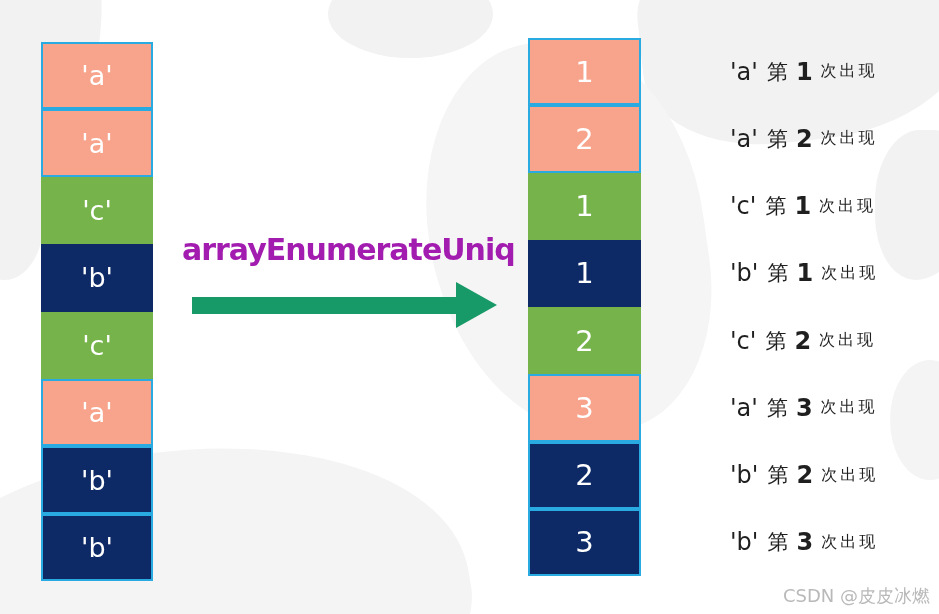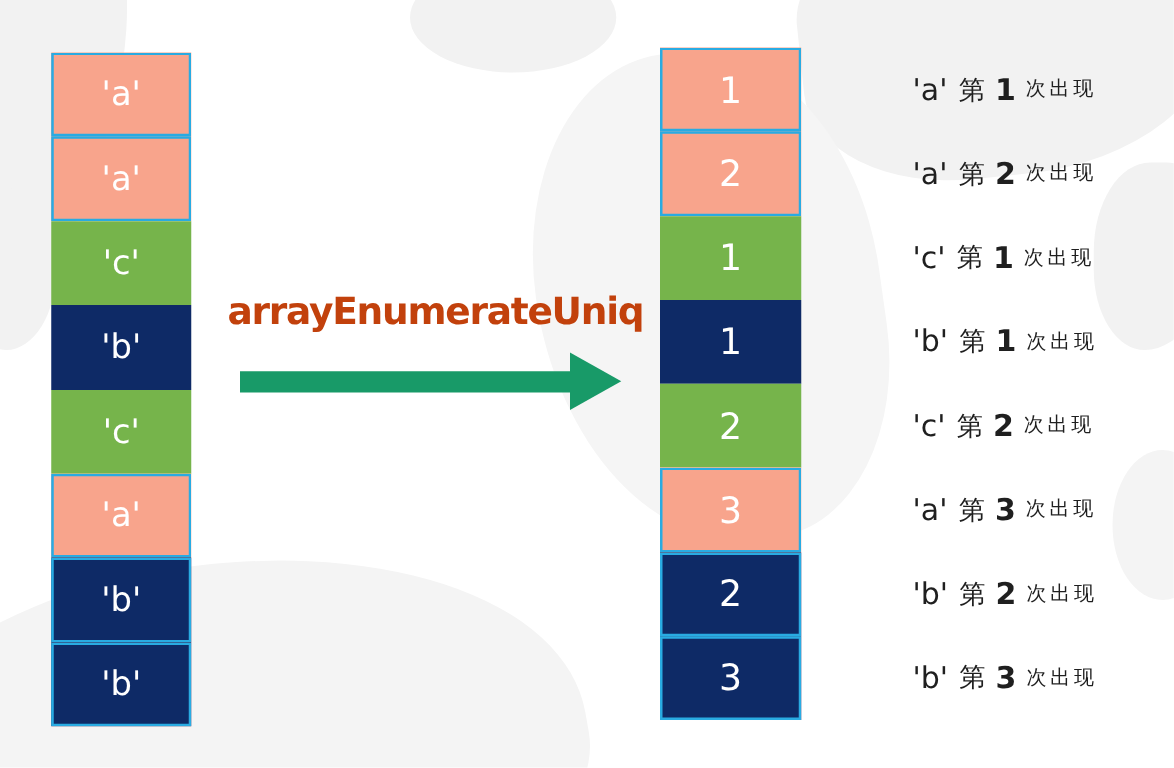--- a/index.html
+++ b/index.html
@@ -79,21 +79,21 @@
     <div class="box bordered" style="background: rgb(248, 164, 140);">'a'</div>
     <div class="box bordered" style="background: rgb(248, 164, 140);">'a'</div>
     <div class="box" style="background: rgb(118, 180, 75);">'c'</div>
     <div class="box" style="background: rgb(14, 42, 102);">'b'</div>
     <div class="box" style="background: rgb(118, 180, 75);">'c'</div>
     <div class="box bordered" style="background: rgb(248, 164, 140);">'a'</div>
     <div class="box bordered" style="background: rgb(14, 42, 102);">'b'</div>
     <div class="box bordered" style="background: rgb(14, 42, 102);">'b'</div>
   </div>
 
-  <div class="fn-label" style="color: #c2410c;">arrayEnumerateUniq</div>
+  <div class="fn-label" style="color: #a21caf;">arrayEnumerateUniq</div>
   <div class="arrow arrow-shaft" style="background: rgb(24, 154, 104);"></div>
   <div class="arrow arrow-head" style="border-left-color: rgb(24, 154, 104);"></div>
 
   <div class="column col-output">
     <div class="box bordered" style="background: rgb(248, 164, 140);">1</div>
     <div class="box bordered" style="background: rgb(248, 164, 140);">2</div>
     <div class="box" style="background: rgb(118, 180, 75);">1</div>
     <div class="box" style="background: rgb(14, 42, 102);">1</div>
     <div class="box" style="background: rgb(118, 180, 75);">2</div>
     <div class="box bordered" style="background: rgb(248, 164, 140);">3</div>
@@ -145,13 +145,14 @@
       <span class="ann-suffix">次出现</span>
     </div>
     <div class="ann-row">
       <span class="ann-letter">'b'</span>
       <span class="ann-di">第</span>
       <span class="ann-num">3</span>
       <span class="ann-suffix">次出现</span>
     </div>
   </div>
 
+  <div class="watermark" style="color: rgb(185, 185, 185);">CSDN @皮皮冰燃</div>
 </div>
 
 </body></html>

